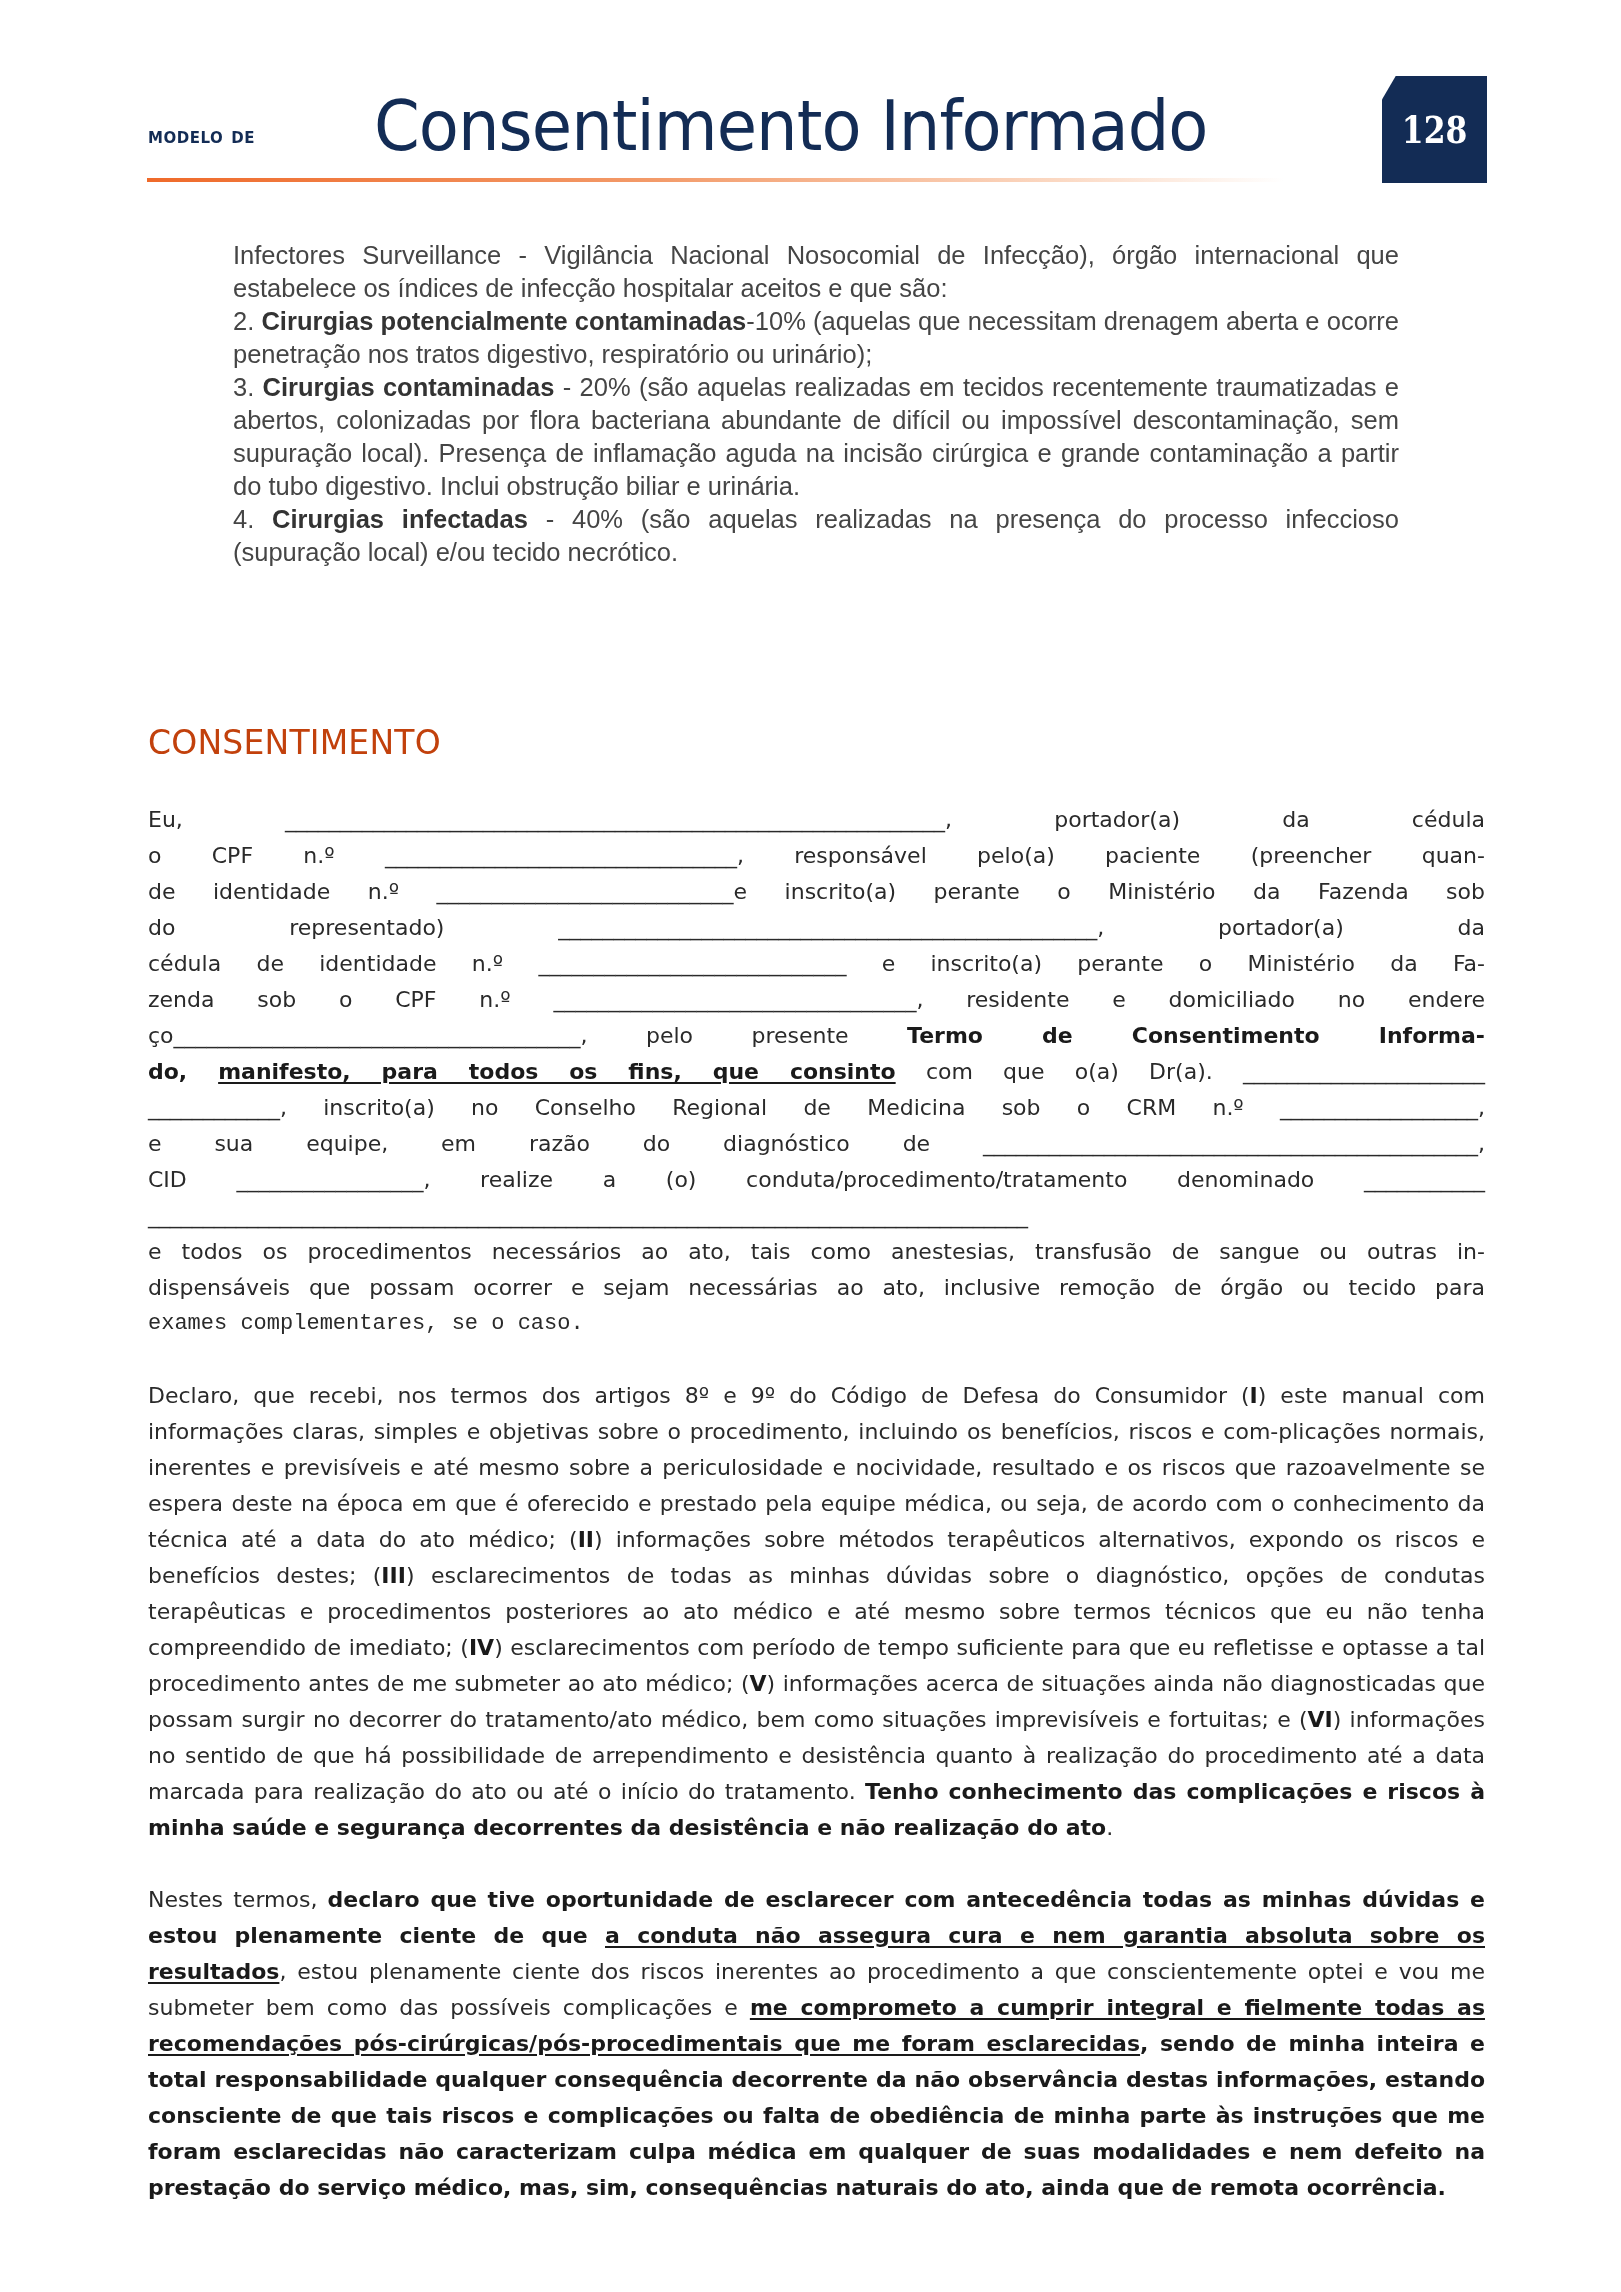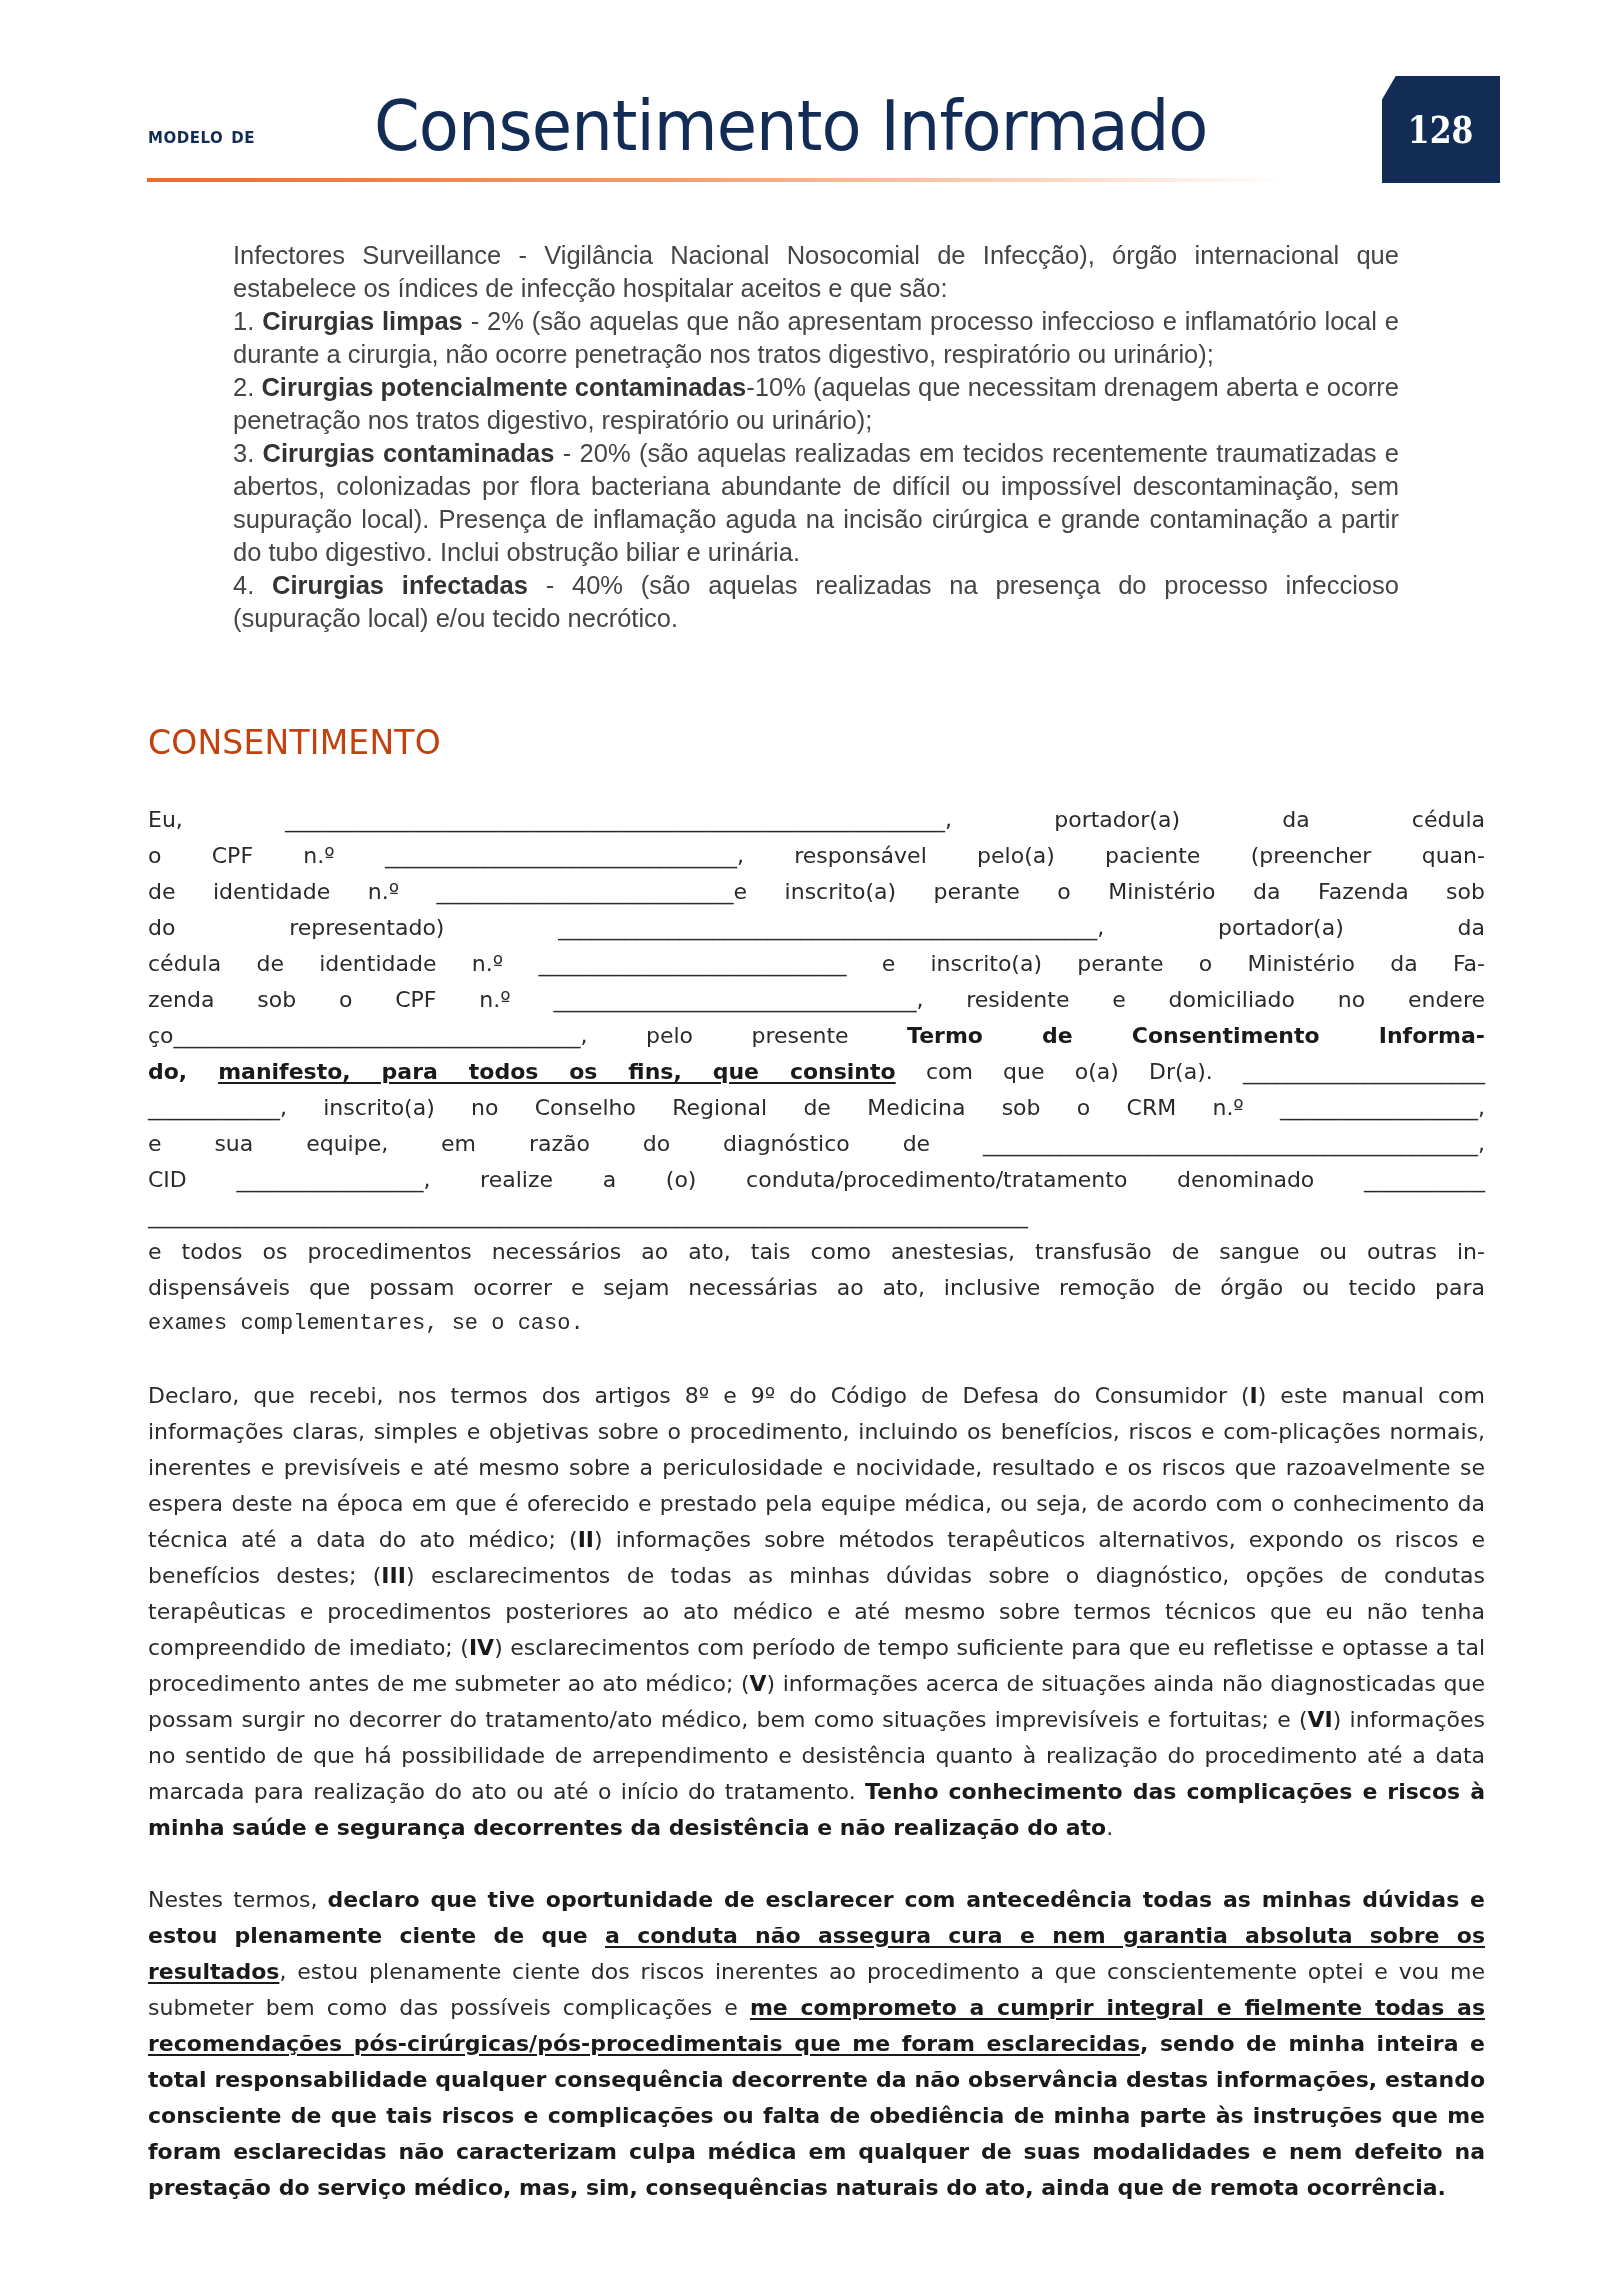--- a/index.html
+++ b/index.html
@@ -14,21 +14,21 @@
     position:absolute; left:374px; top:86px;
     font-family:"DejaVu Sans", sans-serif; font-weight:normal;
     font-size:69px; color:#132c55; letter-spacing:-1px;
     transform: scaleX(0.95); transform-origin:left;
   }
   .header-rule {
     position:absolute; left:147px; top:178px; width:1137px; height:3.9px;
     background: linear-gradient(to right, #ef6a2a 0%, #f39b6a 45%, #fbd8c2 80%, rgba(255,255,255,0) 100%);
   }
   .page-badge {
-    position:absolute; left:1382px; top:76px; width:118px; height:107px;
+    position:absolute; left:1382px; top:76px; width:105px; height:107px;
     background:#132c55;
     clip-path: polygon(13.7px 0, 100% 0, 100% 100%, 0 100%, 0 23.5px);
     display:flex; align-items:center; justify-content:center;
   }
   .page-badge span {
     font-family:"DejaVu Serif", serif; font-weight:bold; font-size:37px; color:#ffffff;
     transform: scaleX(0.85);
   }
   .indent-block {
     position:absolute; left:233px; top:239px; width:1166px;
@@ -64,21 +64,20 @@
   <div class="page-badge">
     <span>128</span>
   </div>
 </div>
 
 <div class="indent-block">
   <p>
     <span>Infectores Surveillance - Vigilância Nacional Nosocomial de Infecção), órgão internacional</span>
     <span>que estabelece os índices de infecção hospitalar aceitos e que são:</span>
   </p>
-  <p><span>1. </span><b>Cirurgias limpas</b><span> - 2% </span><span>(são aquelas que não apresentam processo infeccioso e inflamatório local e durante a cirurgia, não ocorre penetração nos tratos digestivo, respiratório ou urinário);</span></p>
   <p><span>2. </span><b>Cirurgias potencialmente contaminadas</b><span>-10% </span><span>(aquelas que necessitam drenagem aberta  e ocorre penetração nos tratos digestivo, respiratório ou urinário);</span></p>
   <p><span>3. </span><b>Cirurgias contaminadas</b><span> - 20% </span><span>(são aquelas realizadas em tecidos recentemente traumatizadas e abertos, colonizadas por flora bacteriana abundante de difícil ou impossível descontaminação, sem supuração local). Presença de inflamação aguda na incisão cirúrgica e grande contaminação a partir do tubo digestivo. Inclui obstrução biliar e urinária.</span></p>
   <p><span>4. </span><b>Cirurgias infectadas</b><span> - 40% </span><span>(são aquelas realizadas na presença do processo infeccioso (supuração local) e/ou tecido necrótico.</span></p>
 </div>
 
 <div class="section-heading">CONSENTIMENTO</div>
 
 <div class="body-text">
   <p>
     <span class="line">Eu, ____________________________________________________________, portador(a) da cédula</span>

